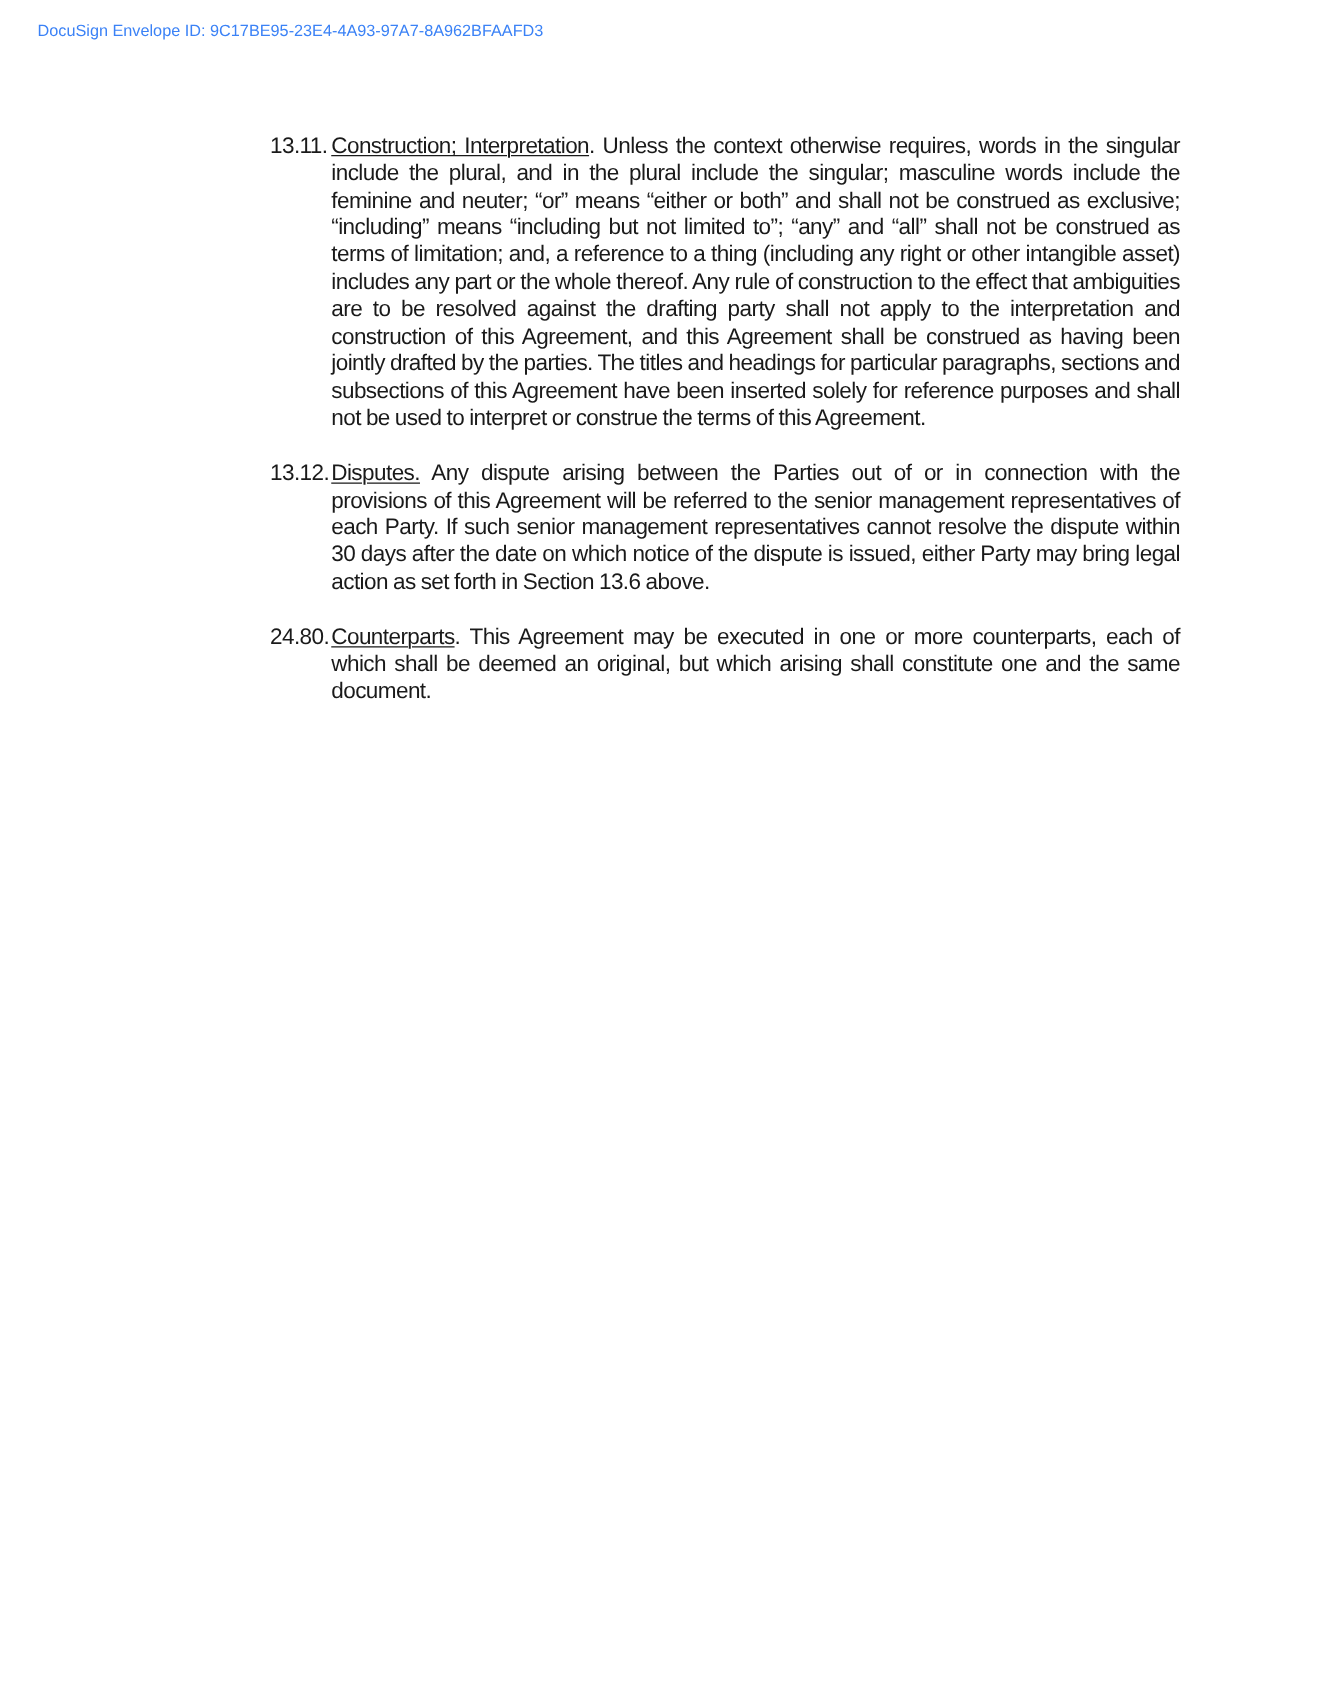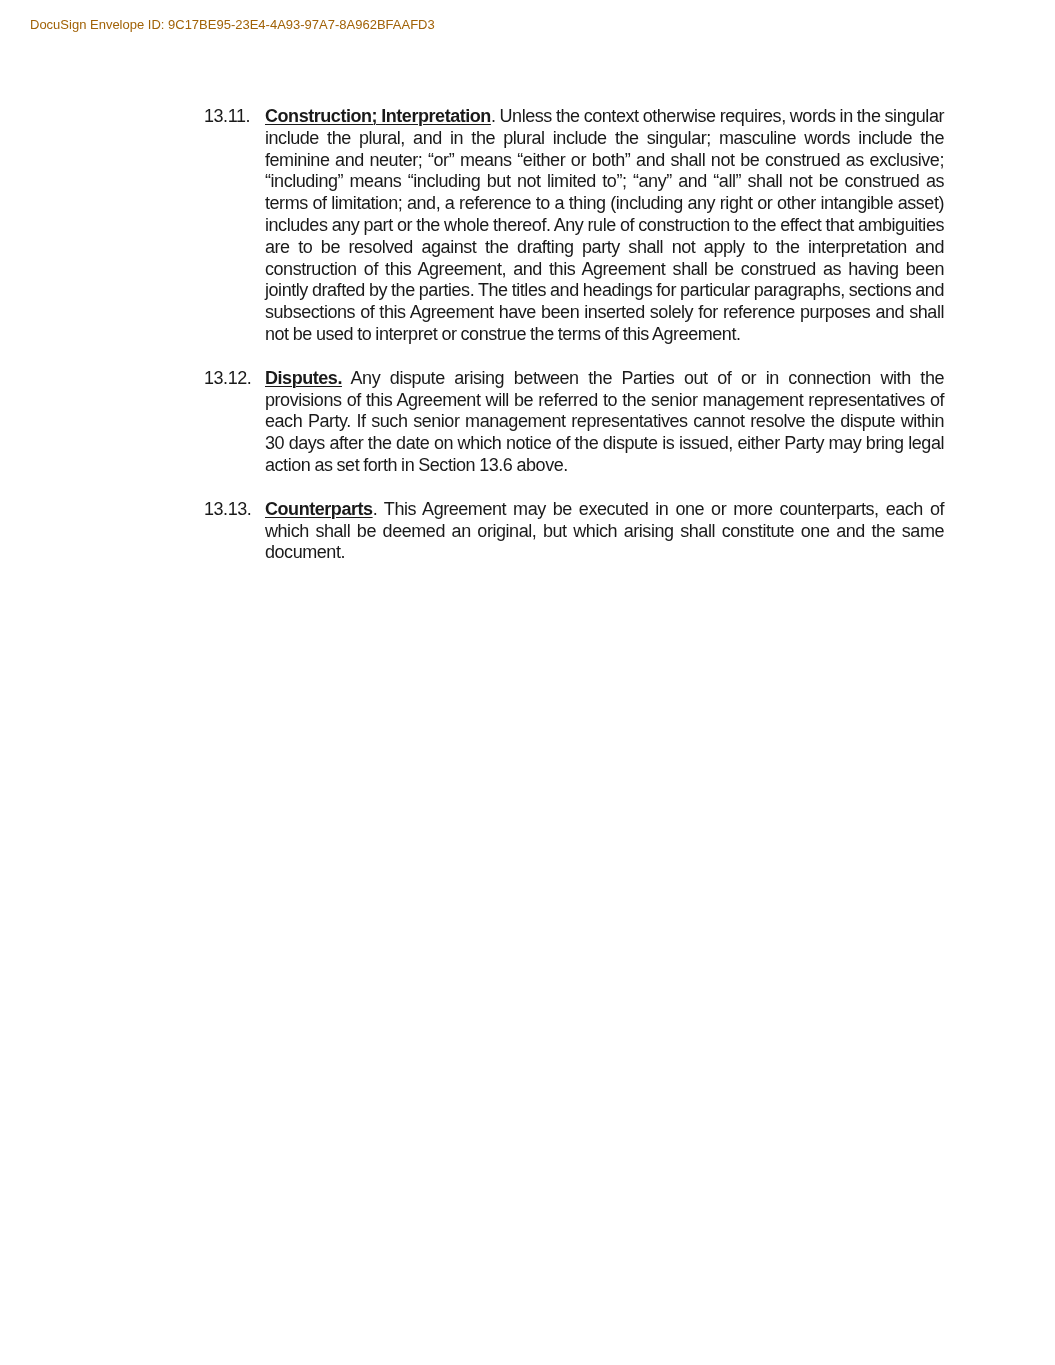--- a/index.html
+++ b/index.html
@@ -14,59 +14,58 @@
       overflow: hidden;
       color: #1a1a1a;
       font-family: "Liberation Sans", sans-serif;
     }
     .envelope-id {
       position: absolute;
       left: 30px;
       top: 17px;
       font-size: 13px;
       line-height: 16px;
-      color: #a16207;
+      color: #3b82f6;
       font-family: "Liberation Sans", sans-serif;
     }
     .sections {
       position: absolute;
       left: 204px;
       top: 106px;
       width: 740px;
     }
     .section {
       position: relative;
       padding-left: 61px;
       font-size: 18px;
       line-height: 21.8px;
       text-align: justify;
       margin-bottom: 22px;
       letter-spacing: -0.45px;
       word-spacing: -0.5px;
     }
     .section .num {
       position: absolute;
-      left: 0;
+      left: 12px;
       top: 0;
     }
     .section .heading {
       text-decoration: underline;
       text-underline-offset: 2px;
       text-decoration-thickness: 1px;
-      font-weight: bold;
     }
   </style>
 </head>
 <body>
 
 <div class="envelope-id">DocuSign Envelope ID: 9C17BE95-23E4-4A93-97A7-8A962BFAAFD3</div>
 
 <div class="sections">
   <div class="section">
     <span class="num">13.11.</span><span class="heading">Construction; Interpretation</span><span>.</span><span> Unless the context otherwise requires, words in the singular include the plural, and in the plural include the singular; masculine words include the feminine and neuter; “or” means “either or both” and shall not be construed as exclusive; “including” means “including but not limited to”; “any” and “all” shall not be construed as terms of limitation; and, a reference to a thing (including any right or other intangible asset) includes any part or the whole thereof. Any rule of construction to the effect that ambiguities are to be resolved against the drafting party shall not apply to the interpretation and construction of this Agreement, and this Agreement shall be construed as having been jointly drafted by the parties. The titles and headings for particular paragraphs, sections and subsections of this Agreement have been inserted solely for reference purposes and shall not be used to interpret or construe the terms of this Agreement.</span>
   </div>
   <div class="section">
     <span class="num">13.12.</span><span class="heading">Disputes.</span><span></span><span> Any dispute arising between the Parties out of or in connection with the provisions of this Agreement will be referred to the senior management representatives of each Party. If such senior management representatives cannot resolve the dispute within 30 days after the date on which notice of the dispute is issued, either Party may bring legal action as set forth in Section 13.6 above.</span>
   </div>
   <div class="section">
-    <span class="num">13.13.</span><span class="heading">Counterparts</span><span>.</span><span> This Agreement may be executed in one or more counterparts, each of which shall be deemed an original, but which arising shall constitute one and the same document.</span>
+    <span class="num">24.80.</span><span class="heading">Counterparts</span><span>.</span><span> This Agreement may be executed in one or more counterparts, each of which shall be deemed an original, but which arising shall constitute one and the same document.</span>
   </div>
 </div>
 
 </body></html>

